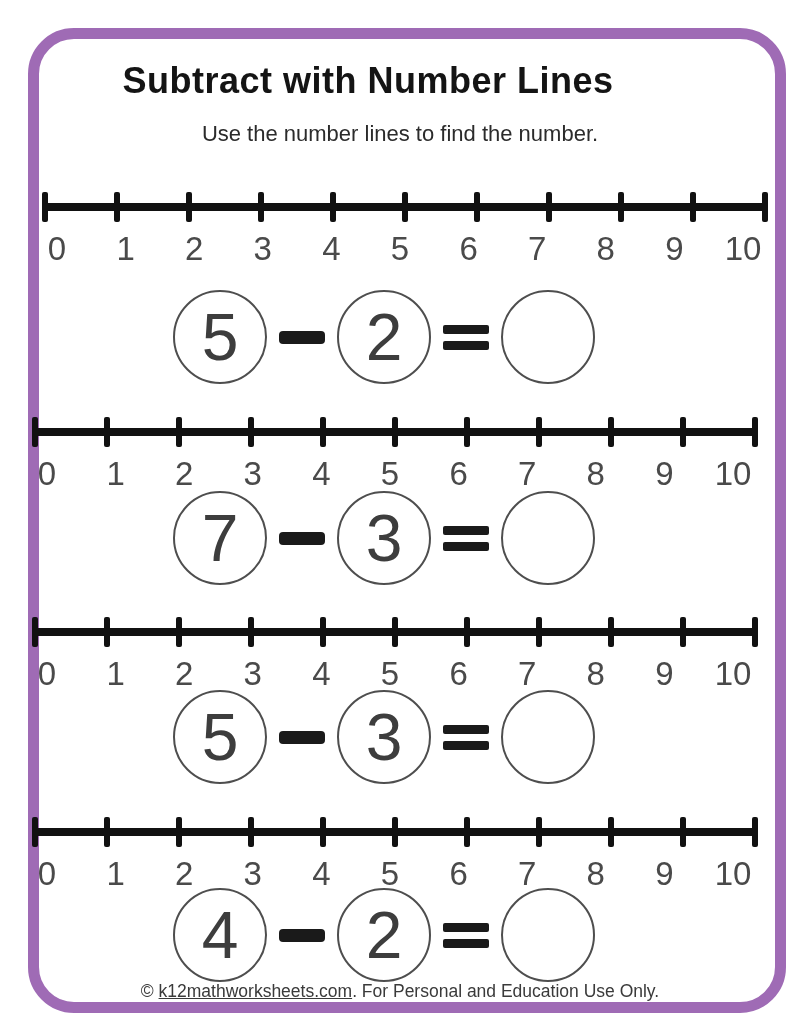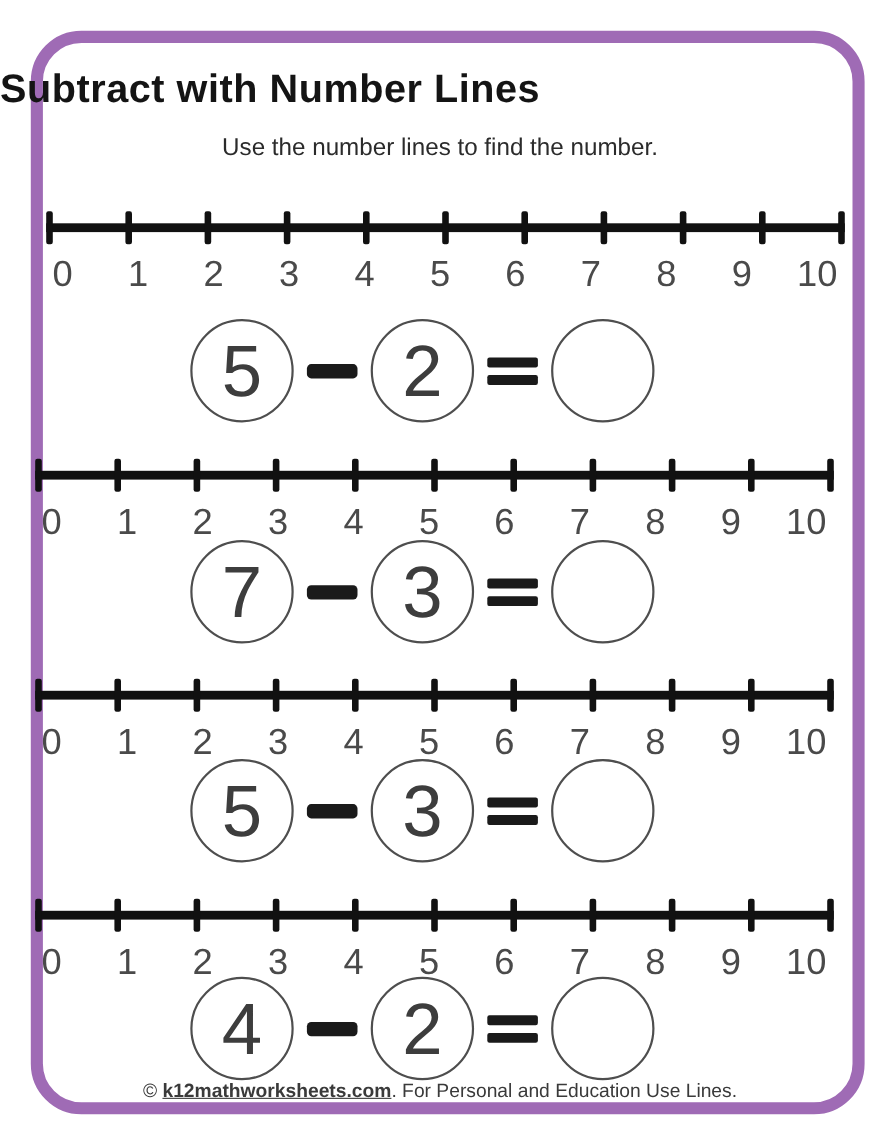--- a/index.html
+++ b/index.html
@@ -24,20 +24,21 @@
     box-sizing: border-box;
     border: 11px solid var(--accent, #9f6bb5);
     border-radius: 46px;
     background: #ffffff;
   }
   .title {
     position: absolute;
     left: 0;
     top: 60px;
     width: 736px;
+    text-align: center;
     font-size: 36px;
     font-weight: 700;
     color: #141414;
     letter-spacing: 0.5px;
   }
   .subtitle {
     position: absolute;
     left: 0;
     top: 121px;
     width: 800px;
@@ -122,21 +123,20 @@
     width: 800px;
     text-align: center;
     font-size: 17.5px;
     color: #3a3a3a;
     z-index: 2;
   }
   .footer a {
     color: #3a3a3a;
     text-decoration: underline;
     cursor: pointer;
-    font-weight: bold;
   }
 </style>
 </head>
 <body>
 
 <div class="page">
   <div class="frame"></div>
 
   <div class="title">Subtract with Number Lines</div>
   <div class="subtitle">Use the number lines to find the number.</div>
@@ -307,15 +307,15 @@
     <div class="equals">
       <div class="eqbar"></div>
       <div class="eqbar"></div>
     </div>
     <div class="circle">
       <span></span>
     </div>
   </div>
 
   <div class="footer">
-    <span>© </span><a>k12mathworksheets.com</a><span>. For Personal and Education Use Lines.</span>
+    <span>© </span><a>k12mathworksheets.com</a><span>. For Personal and Education Use Only.</span>
   </div>
 </div>
 
 </body></html>

